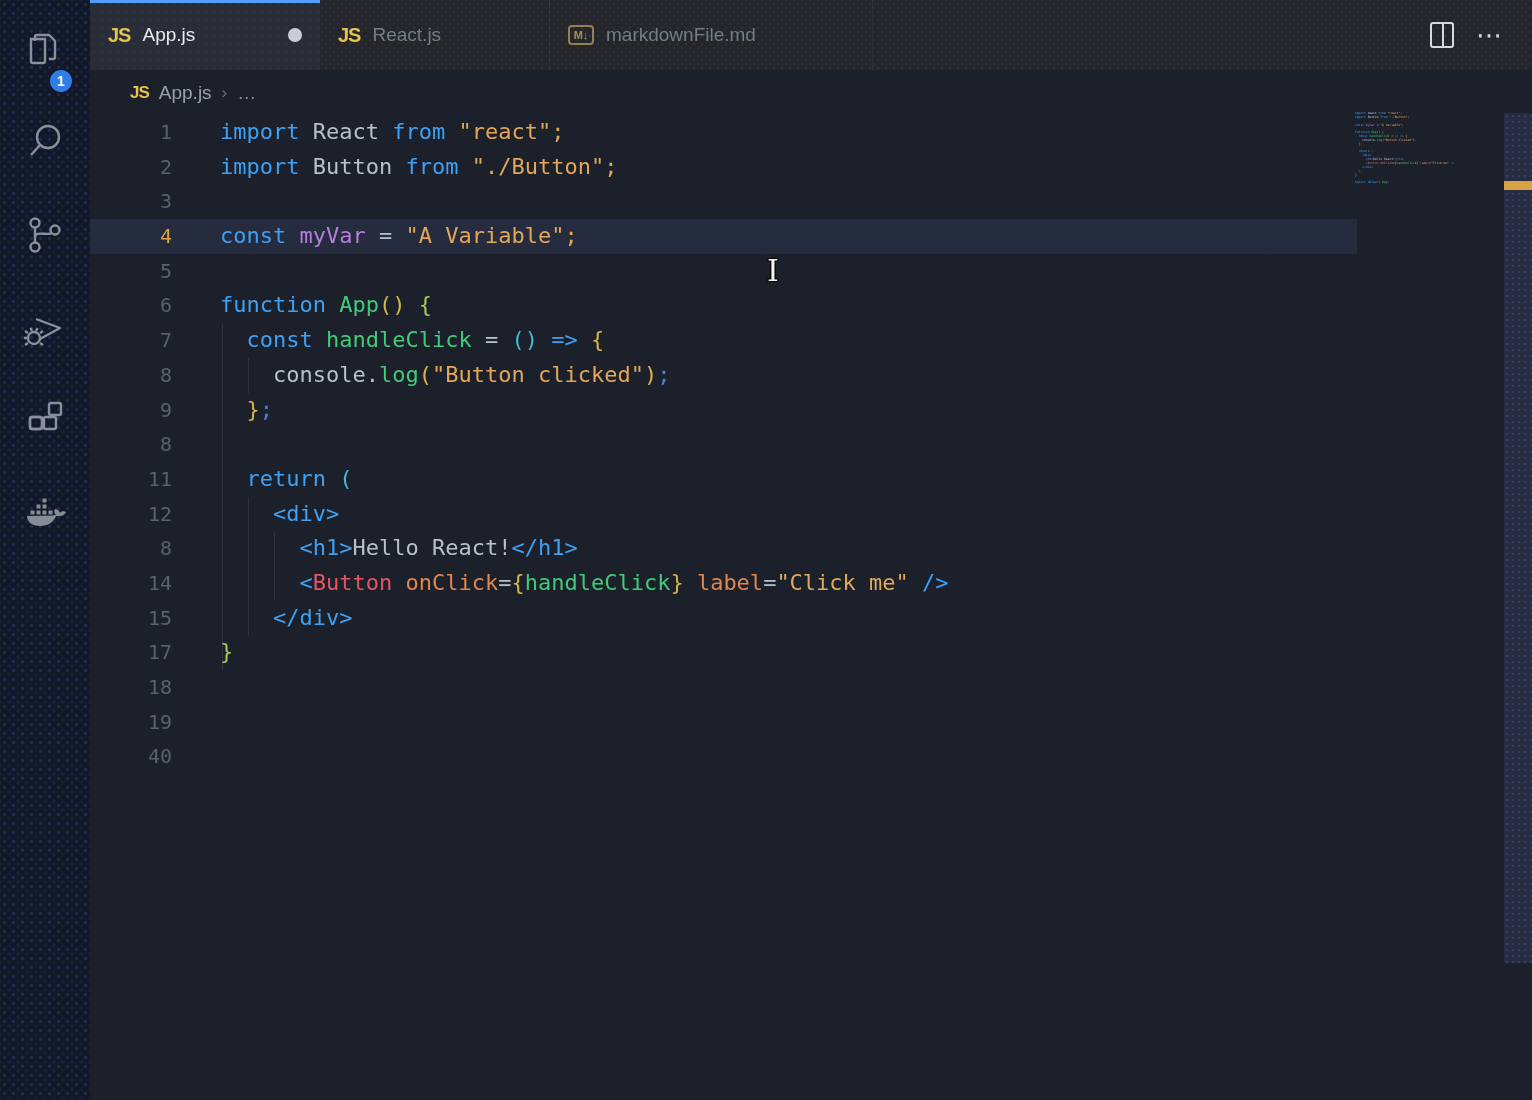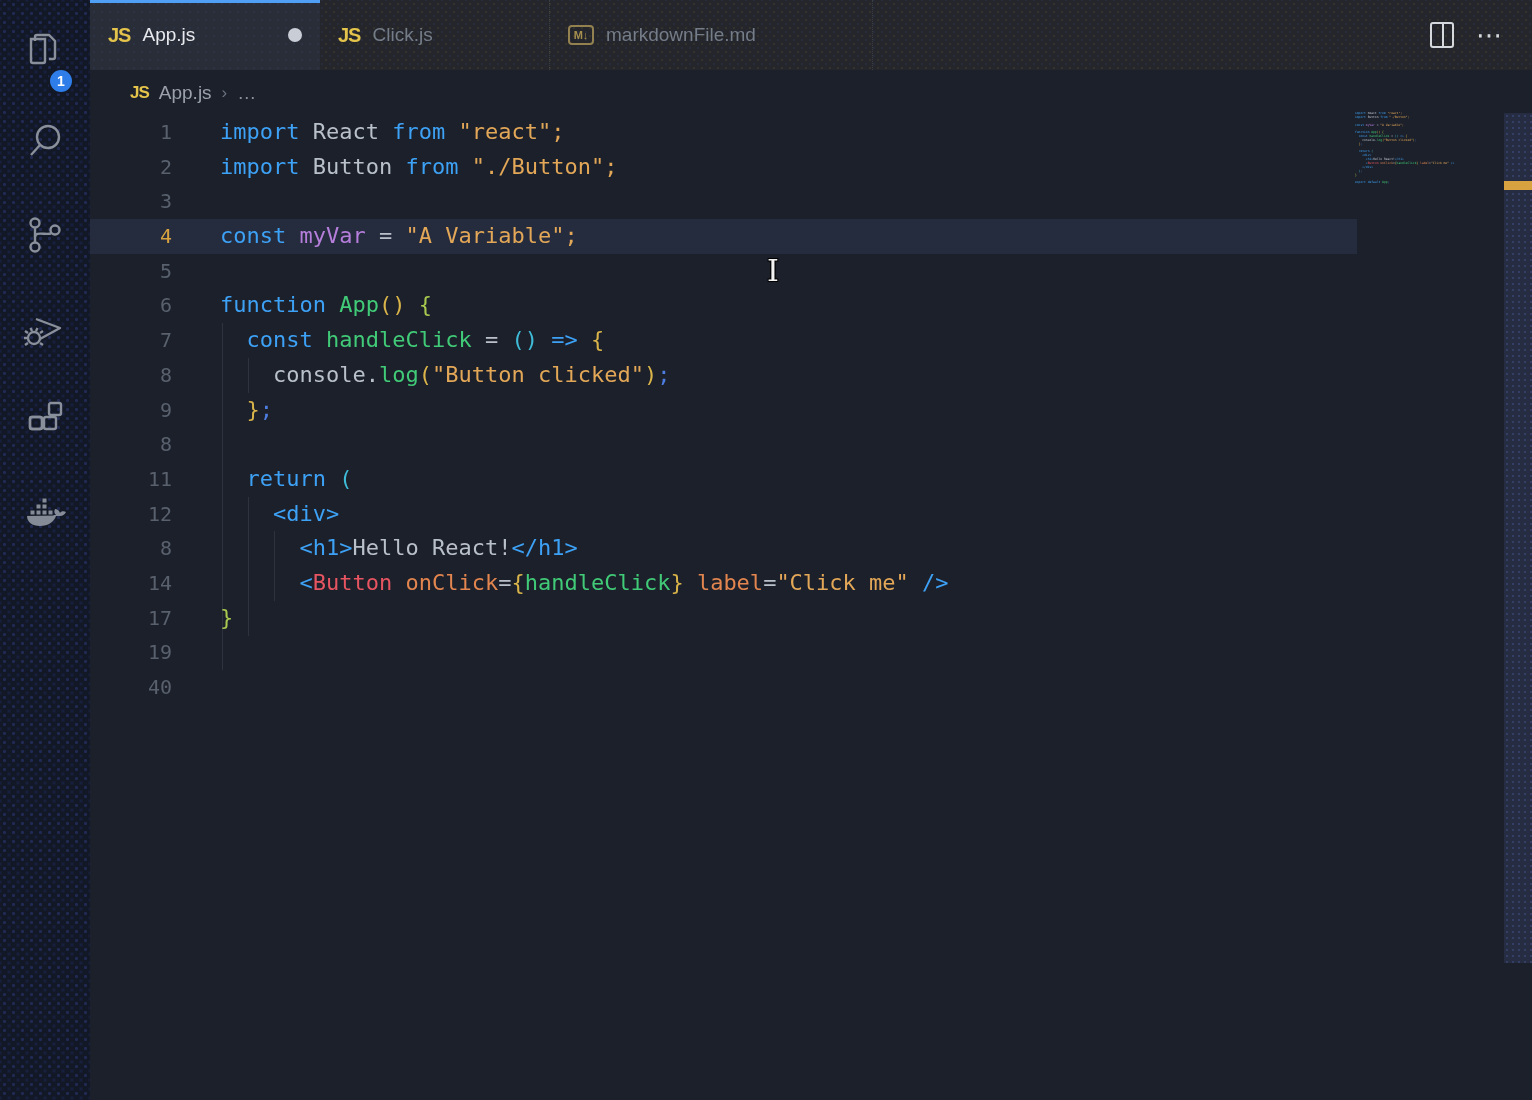--- a/index.html
+++ b/index.html
@@ -220,21 +220,21 @@
 <div class="main">
 
   <div class="tabbar">
     <div class="tab tab-app active">
       <span class="js-icon">JS</span>
       <span class="tab-label">App.js</span>
       <span class="mod-dot"></span>
     </div>
     <div class="tab tab-button">
       <span class="js-icon">JS</span>
-      <span class="tab-label">Click.js</span>
+      <span class="tab-label">React.js</span>
     </div>
     <div class="tab tab-md">
       <span class="md-icon">M↓</span>
       <span class="tab-label">markdownFile.md</span>
     </div>
     <div class="editor-actions">
       <span class="split-icon"></span>
       <span class="more-icon">⋯</span>
     </div>
   </div>
@@ -255,21 +255,23 @@
         <div class="line"><span class="ln">5</span><span class="code-text"></span></div>
         <div class="line"><span class="ln">6</span><span class="code-text"><span style="color: rgb(61, 161, 245);">function</span><span style="color: rgb(65, 203, 120);"> App</span><span style="color: rgb(217, 180, 74);">()</span><span style="color: rgb(168, 201, 79);"> {</span></span></div>
         <div class="line"><span class="ln">7</span><span class="code-text"><span style="color: rgb(185, 192, 202);">  </span><span style="color: rgb(61, 161, 245);">const</span><span style="color: rgb(65, 203, 120);"> handleClick</span><span style="color: rgb(185, 192, 202);"> = </span><span style="color: rgb(63, 187, 216);">()</span><span style="color: rgb(61, 161, 245);"> =&gt;</span><span style="color: rgb(217, 180, 74);"> {</span></span></div>
         <div class="line"><span class="ln">8</span><span class="code-text"><span style="color: rgb(185, 192, 202);">    </span><span style="color: rgb(185, 192, 202);">console</span><span style="color: rgb(185, 192, 202);">.</span><span style="color: rgb(65, 203, 120);">log</span><span style="color: rgb(217, 180, 74);">(</span><span style="color: rgb(227, 167, 88);">"Button clicked"</span><span style="color: rgb(217, 180, 74);">)</span><span style="color: rgb(77, 125, 224);">;</span></span></div>
         <div class="line"><span class="ln">9</span><span class="code-text"><span style="color: rgb(185, 192, 202);">  </span><span style="color: rgb(217, 180, 74);">}</span><span style="color: rgb(77, 125, 224);">;</span></span></div>
         <div class="line"><span class="ln">8</span><span class="code-text"></span></div>
         <div class="line"><span class="ln">11</span><span class="code-text"><span style="color: rgb(185, 192, 202);">  </span><span style="color: rgb(61, 161, 245);">return</span><span style="color: rgb(63, 187, 216);"> (</span></span></div>
         <div class="line"><span class="ln">12</span><span class="code-text"><span style="color: rgb(185, 192, 202);">    </span><span style="color: rgb(61, 161, 245);">&lt;div&gt;</span></span></div>
         <div class="line"><span class="ln">8</span><span class="code-text"><span style="color: rgb(185, 192, 202);">      </span><span style="color: rgb(61, 161, 245);">&lt;h1&gt;</span><span style="color: rgb(185, 192, 202);">Hello React!</span><span style="color: rgb(61, 161, 245);">&lt;/h1&gt;</span></span></div>
         <div class="line"><span class="ln">14</span><span class="code-text"><span style="color: rgb(185, 192, 202);">      </span><span style="color: rgb(61, 161, 245);">&lt;</span><span style="color: rgb(230, 85, 97);">Button</span><span style="color: rgb(226, 133, 79);"> onClick</span><span style="color: rgb(185, 192, 202);">=</span><span style="color: rgb(217, 180, 74);">{</span><span style="color: rgb(65, 203, 120);">handleClick</span><span style="color: rgb(217, 180, 74);">}</span><span style="color: rgb(226, 133, 79);"> label</span><span style="color: rgb(185, 192, 202);">=</span><span style="color: rgb(227, 167, 88);">"Click me"</span><span style="color: rgb(61, 161, 245);"> /&gt;</span></span></div>
+        <div class="line"><span class="ln">15</span><span class="code-text"><span style="color: rgb(185, 192, 202);">    </span><span style="color: rgb(61, 161, 245);">&lt;/div&gt;</span></span></div>
         <div class="line"><span class="ln">17</span><span class="code-text"><span style="color: rgb(168, 201, 79);">}</span></span></div>
+        <div class="line"><span class="ln">18</span><span class="code-text"></span></div>
         <div class="line"><span class="ln">19</span></div>
         <div class="line"><span class="ln">40</span><span class="code-text"></span></div>
       </div>
     <div class="indent-guide" style="left:132px; top:208px; height:347px;"></div>
     <div class="indent-guide" style="left:158px; top:243px; height:35px;"></div>
     <div class="indent-guide" style="left:158px; top:382px; height:139px;"></div>
     <div class="indent-guide" style="left:184px; top:416px; height:70px;"></div>
   </div>
 
   <div class="minimap" id="minimap"><div><span style="color: rgb(61, 161, 245);">import</span><span style="color: rgb(185, 192, 202);"> React </span><span style="color: rgb(61, 161, 245);">from</span><span style="color: rgb(227, 167, 88);"> "react";</span></div><div><span style="color: rgb(61, 161, 245);">import</span><span style="color: rgb(185, 192, 202);"> Button </span><span style="color: rgb(61, 161, 245);">from</span><span style="color: rgb(227, 167, 88);"> "./Button";</span></div><div>&nbsp;</div><div><span style="color: rgb(61, 161, 245);">const</span><span style="color: rgb(181, 126, 219);"> myVar</span><span style="color: rgb(185, 192, 202);"> = </span><span style="color: rgb(227, 167, 88);">"A Variable";</span></div><div>&nbsp;</div><div><span style="color: rgb(61, 161, 245);">function</span><span style="color: rgb(65, 203, 120);"> App</span><span style="color: rgb(217, 180, 74);">()</span><span style="color: rgb(168, 201, 79);"> {</span></div><div><span style="color: rgb(185, 192, 202);">  </span><span style="color: rgb(61, 161, 245);">const</span><span style="color: rgb(65, 203, 120);"> handleClick</span><span style="color: rgb(185, 192, 202);"> = </span><span style="color: rgb(63, 187, 216);">()</span><span style="color: rgb(61, 161, 245);"> =&gt;</span><span style="color: rgb(217, 180, 74);"> {</span></div><div><span style="color: rgb(185, 192, 202);">    </span><span style="color: rgb(185, 192, 202);">console</span><span style="color: rgb(185, 192, 202);">.</span><span style="color: rgb(65, 203, 120);">log</span><span style="color: rgb(217, 180, 74);">(</span><span style="color: rgb(227, 167, 88);">"Button clicked"</span><span style="color: rgb(217, 180, 74);">)</span><span style="color: rgb(77, 125, 224);">;</span></div><div><span style="color: rgb(185, 192, 202);">  </span><span style="color: rgb(217, 180, 74);">}</span><span style="color: rgb(77, 125, 224);">;</span></div><div>&nbsp;</div><div><span style="color: rgb(185, 192, 202);">  </span><span style="color: rgb(61, 161, 245);">return</span><span style="color: rgb(63, 187, 216);"> (</span></div><div><span style="color: rgb(185, 192, 202);">    </span><span style="color: rgb(61, 161, 245);">&lt;div&gt;</span></div><div><span style="color: rgb(185, 192, 202);">      </span><span style="color: rgb(61, 161, 245);">&lt;h1&gt;</span><span style="color: rgb(185, 192, 202);">Hello React!</span><span style="color: rgb(61, 161, 245);">&lt;/h1&gt;</span></div><div><span style="color: rgb(185, 192, 202);">      </span><span style="color: rgb(61, 161, 245);">&lt;</span><span style="color: rgb(230, 85, 97);">Button</span><span style="color: rgb(226, 133, 79);"> onClick</span><span style="color: rgb(185, 192, 202);">=</span><span style="color: rgb(217, 180, 74);">{</span><span style="color: rgb(65, 203, 120);">handleClick</span><span style="color: rgb(217, 180, 74);">}</span><span style="color: rgb(226, 133, 79);"> label</span><span style="color: rgb(185, 192, 202);">=</span><span style="color: rgb(227, 167, 88);">"Click me"</span><span style="color: rgb(61, 161, 245);"> /&gt;</span></div><div><span style="color: rgb(185, 192, 202);">    </span><span style="color: rgb(61, 161, 245);">&lt;/div&gt;</span></div><div><span style="color: rgb(185, 192, 202);">  </span><span style="color: rgb(63, 187, 216);">)</span><span style="color: rgb(77, 125, 224);">;</span></div><div><span style="color: rgb(168, 201, 79);">}</span></div><div>&nbsp;</div><div><span style="color: rgb(61, 161, 245);">export default</span><span style="color: rgb(65, 203, 120);"> App</span><span style="color: rgb(77, 125, 224);">;</span></div><div>&nbsp;</div></div>

